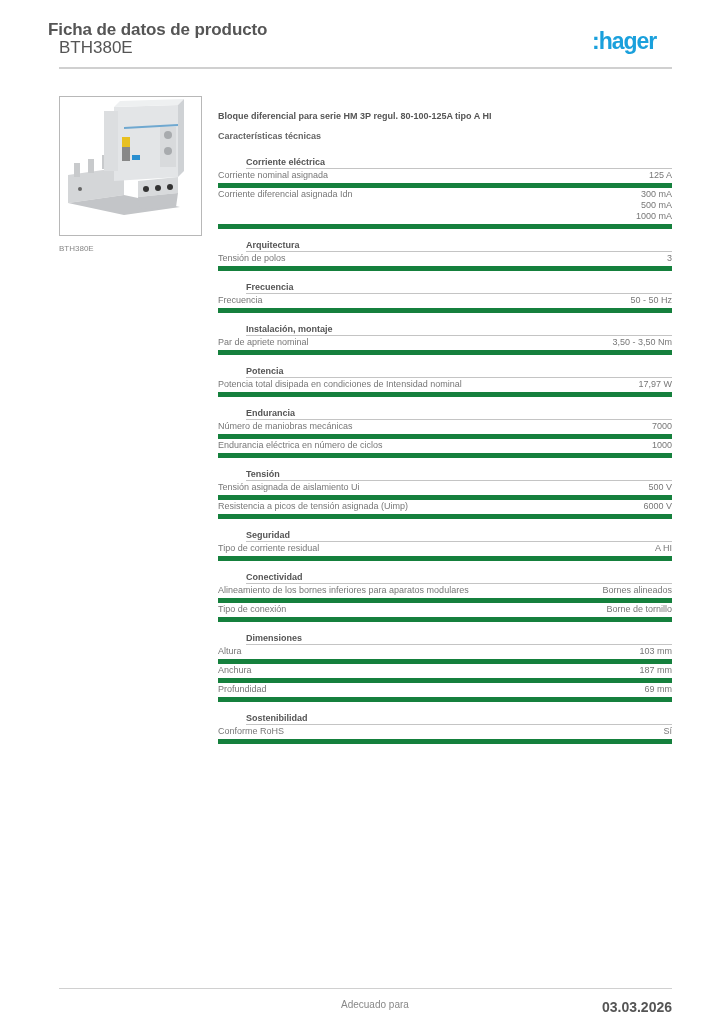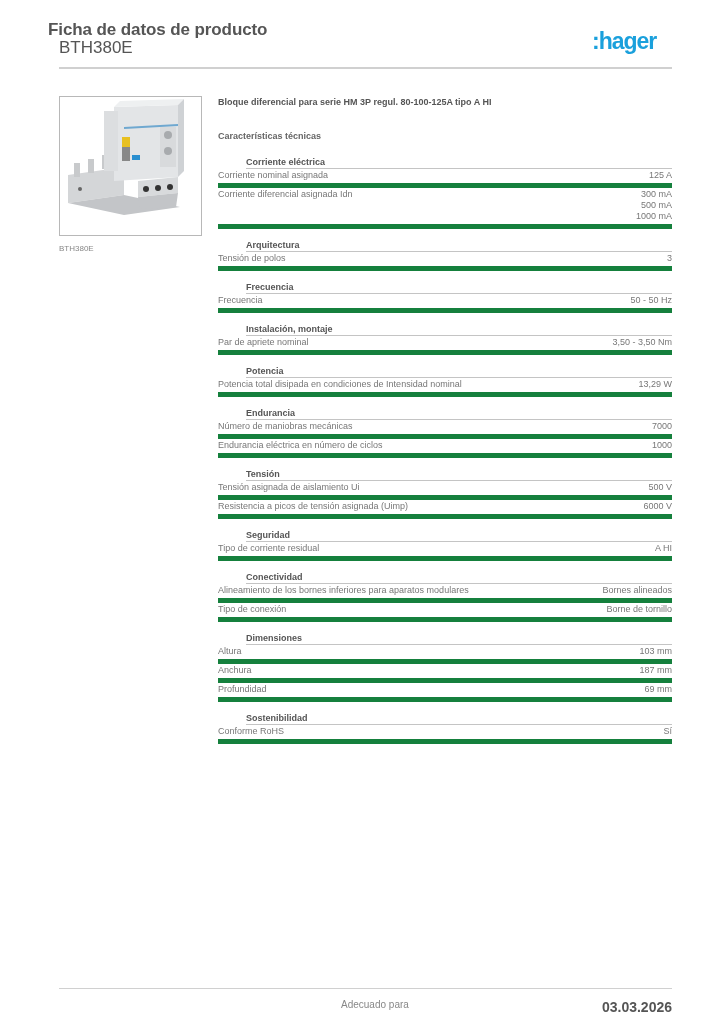--- a/index.html
+++ b/index.html
@@ -30,21 +30,21 @@
   }
   .product-image {
     position: absolute; left: 59px; top: 96px; width: 143px; height: 140px;
     border: 1px solid #b8b8b8; background: #ffffff;
   }
   .image-caption {
     position: absolute; left: 59px; top: 244px;
     font-size: 8px; color: #888888;
   }
   .product-desc {
-    position: absolute; left: 218px; top: 97px;
+    position: absolute; left: 218px; top: 111px;
     font-size: 9px; font-weight: bold; color: #555555;
   }
   .tech-heading {
     position: absolute; left: 218px; top: 131px;
     font-size: 9px; font-weight: bold; color: #666666;
   }
   .specs {
     position: absolute; left: 218px; top: 155px; width: 454px;
   }
   .section { margin-bottom: 9px; }
@@ -171,21 +171,21 @@
         <div class="values">
           <span>3,50 - 3,50 Nm</span>
         </div>
       </div>
     </div>
     <div class="section">
       <div class="section-title">Potencia</div>
       <div class="row">
         <div class="label">Potencia total disipada en condiciones de Intensidad nominal</div>
         <div class="values">
-          <span>13,29 W</span>
+          <span>17,97 W</span>
         </div>
       </div>
     </div>
     <div class="section">
       <div class="section-title">Endurancia</div>
       <div class="row">
         <div class="label">Número de maniobras mecánicas</div>
         <div class="values">
           <span>7000</span>
         </div>

